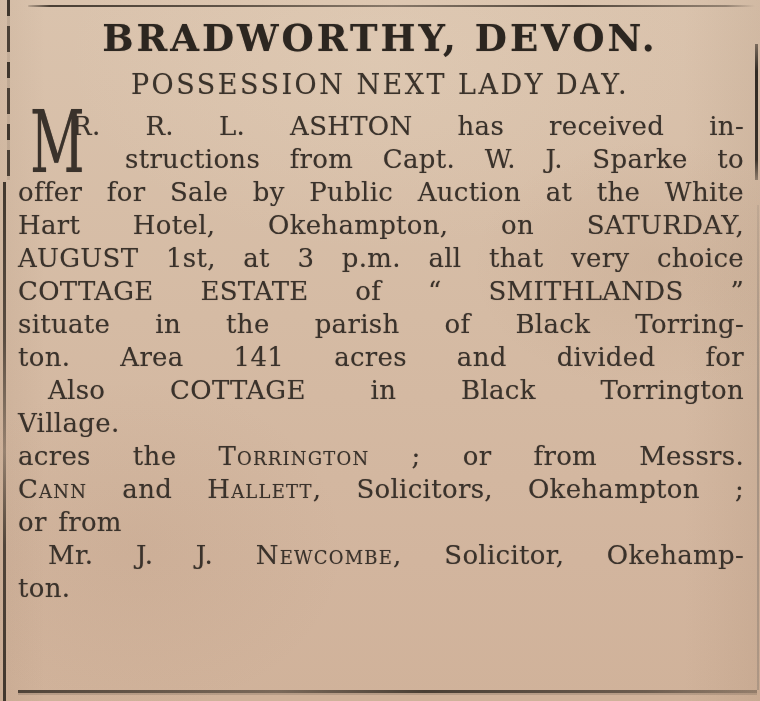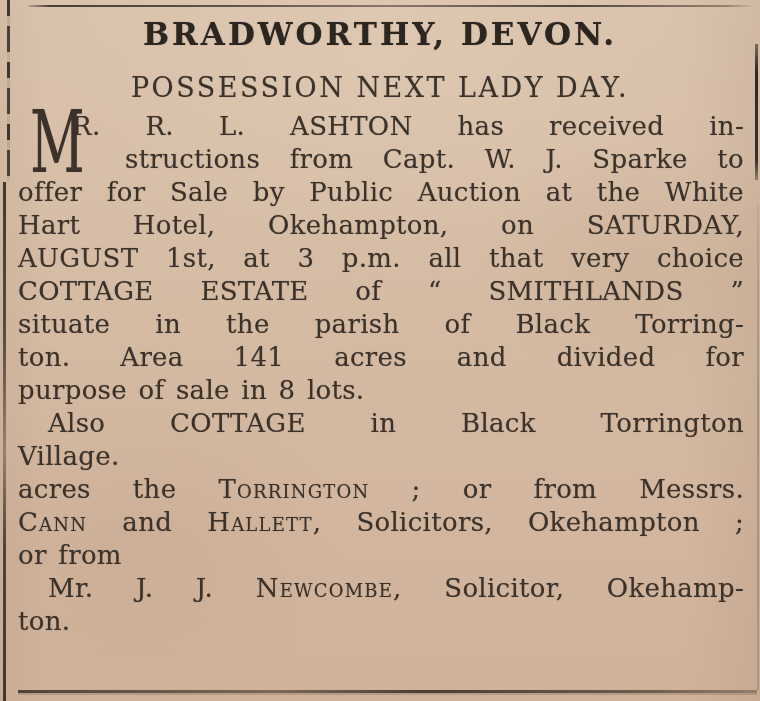--- a/index.html
+++ b/index.html
@@ -60,27 +60,27 @@
     background:linear-gradient(180deg, rgba(50,42,34,.55), rgba(40,34,28,.95) 20%, rgba(40,34,28,.9) 85%, rgba(50,42,34,.4));
   }
   .rule-right-lower{
     right:1px;top:205px;width:2px;height:485px;
     background:linear-gradient(180deg, rgba(110,104,98,.15), rgba(110,104,98,.42) 40%, rgba(110,104,98,.3));
   }
   
   .header{padding-top:16px;}
   .title{
     text-align:center;
-    font-size:31px;font-weight:700;
+    font-size:37px;font-weight:700;
     letter-spacing:3px;
     color:var(--ink-head);
     text-shadow:0 0 1px rgba(44,38,32,.5);
   }
   .subtitle{
-    margin-top:20px;
+    margin-top:9px;
     text-align:center;
     font-size:27px;font-weight:400;
     letter-spacing:2.5px;
     color:#3b332b;
     text-shadow:0 0 1px rgba(59,51,43,.35);
   }
   
   .body-text{
     position:absolute;
     top:110px;left:0;right:0;bottom:0;
@@ -134,21 +134,20 @@
     <span class="drop-cap">M</span>
 
   <div class="line first-line"><span>R. R. L. ASHTON has received in-</span></div>
       <div class="line second-line"><span>structions from Capt. W. J. Sparke to</span></div>
       <div class="line"><span>offer for Sale by Public Auction at the White</span></div>
       <div class="line"><span>Hart Hotel, Okehampton, on SATURDAY,</span></div>
       <div class="line"><span>AUGUST 1st, at 3 p.m. all that very choice</span></div>
       <div class="line"><span>COTTAGE ESTATE of “ SMITHLANDS ”</span></div>
       <div class="line"><span>situate in the parish of Black Torring-</span></div>
       <div class="line"><span>ton. Area 141 acres and divided for</span></div>
-      <div class="line no-just"><span>purpose of sale in 8 lots.</span></div>
       <div class="line indent"><span>Also COTTAGE in Black Torrington</span></div>
       <div class="line no-just"><span>Village.</span></div>
       <div class="line"><span>acres the </span><span class="sc">Torrington</span><span> ; or from Messrs.</span></div>
       <div class="line"><span class="sc">Cann</span><span> and </span><span class="sc">Hallett</span><span>, Solicitors, Okehampton ;</span></div>
       <div class="line no-just"><span>or from</span></div>
       <div class="line indent"><span>Mr. J. J. </span><span class="sc">Newcombe</span><span>, Solicitor, Okehamp-</span></div>
       <div class="line no-just"><span>ton.</span></div>
     </div>
 
 </div>

